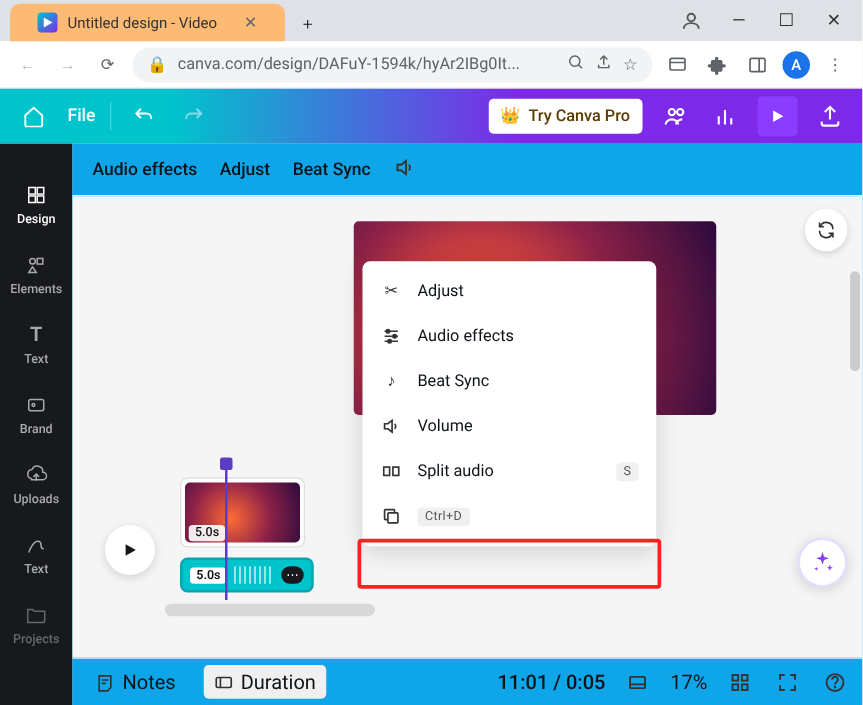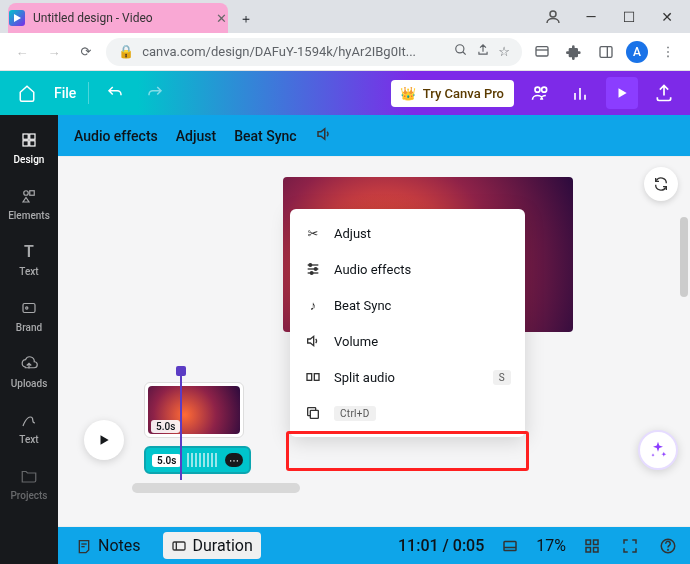--- a/index.html
+++ b/index.html
@@ -1,18 +1,18 @@
 <!DOCTYPE html>
 <html><head>
 <meta charset="utf-8">
 <style>
 *{box-sizing:border-box;margin:0;padding:0;font-family:-apple-system,BlinkMacSystemFont,"Segoe UI",Roboto,sans-serif}
 body{width:690px;height:564px;background:#fff;overflow:hidden;font-size:13px;color:#0e1318}
 .titlebar{height:33px;display:flex;align-items:flex-end;background:#dee1e6}
-.tab{background:#f9a8d4;border-radius:8px 8px 0 0;height:30px;margin-left:8px;display:flex;align-items:center;padding:0 1px;gap:8px;min-width:220px}
+.tab{background:#fdba74;border-radius:8px 8px 0 0;height:30px;margin-left:8px;display:flex;align-items:center;padding:0 22px;gap:8px;min-width:220px}
 .favicon{width:16px;height:16px;border-radius:3px;display:flex;align-items:center;justify-content:center;background:linear-gradient(135deg,#00c4cc,#7d2ae8)}
 .favicon svg{width:10px;height:10px}
 .tab-title{font-size:12px;color:#333;flex:1}
 .newtab{width:28px;height:28px;display:flex;align-items:center;justify-content:center;margin-left:4px;cursor:pointer}
 .winctrl{margin-left:auto;display:flex;gap:8px;padding-right:8px;align-items:center;height:100%}
 .winctrl span{width:30px;height:20px;display:flex;align-items:center;justify-content:center;font-size:14px;color:#333;cursor:pointer}
 .addrbar{height:38px;display:flex;align-items:center;gap:8px;padding:0 10px;background:#fff;border-bottom:1px solid #e3e3e3}
 .navbtn{width:24px;height:24px;display:flex;align-items:center;justify-content:center;color:#5f6368;cursor:pointer}
 .navbtn.dis{color:#bdbdbd}
 .omni{flex:1;height:28px;background:#f1f3f4;border-radius:14px;display:flex;align-items:center;padding:0 12px;gap:8px;font-size:13px;color:#5f6368}
@@ -21,21 +21,21 @@
 .appbar{height:44px;background:linear-gradient(90deg,#00c4cc 0%,#00c4cc 20%,#7d2ae8 60%,#7d2ae8 100%);display:flex;align-items:center;padding:0 12px;gap:12px;color:#fff}
 .home{width:30px;height:30px;border-radius:4px;display:flex;align-items:center;justify-content:center;cursor:pointer}
 .file{font-size:14px;font-weight:500;cursor:pointer}
 .histbtn{width:28px;height:28px;display:flex;align-items:center;justify-content:center;cursor:pointer}
 .histbtn.dis{opacity:.5}
 .trybtn{background:#fff;color:#5b3b00;border-radius:4px;padding:6px 10px;font-size:13px;font-weight:500;display:flex;align-items:center;gap:6px;cursor:pointer}
 .trybtn .crown{color:#fdbc1f}
 .abicon{width:28px;height:28px;display:flex;align-items:center;justify-content:center;cursor:pointer}
 .play{width:32px;height:32px;background:#8b3dff;border-radius:4px;display:flex;align-items:center;justify-content:center;cursor:pointer}
 .main{display:flex;height:calc(564px - 33px - 38px - 44px)}
-.sidebar{width:58px;background:#17191c;display:flex;flex-direction:column;align-items:center;padding-top:4px}
+.sidebar{width:58px;background:#17191c;display:flex;flex-direction:column;align-items:center;padding-top:20px}
 .sbitem{width:58px;height:56px;display:flex;flex-direction:column;align-items:center;justify-content:center;gap:4px;color:#a8a9ab;cursor:pointer;font-size:10px;font-weight:500}
 .sbitem.active{color:#fff}
 .sbitem .ic{height:20px;display:flex;align-items:center;justify-content:center}
 .content{flex:1;display:flex;flex-direction:column;background:#0ea5e9;position:relative}
 .toolbar{height:42px;display:flex;align-items:center;gap:18px;padding:0 16px;border-bottom:1px solid #eee;font-size:14px;font-weight:500}
 .toolbar span{cursor:pointer}
 .canvas-area{flex:1;background:#f5f5f6;position:relative;overflow:hidden}
 .canvas{position:absolute;left:225px;top:20px;width:290px;height:155px;border-radius:4px;background:radial-gradient(circle at 35% 60%,#ff6b35 0%,#e74c3c 25%,#8e2248 55%,#2b0a3d 100%);overflow:hidden}
 .canvas::before{content:"";position:absolute;inset:0;background:radial-gradient(circle at 35% 65%,rgba(138,43,50,.9) 0%,transparent 40%)}
 .circ{position:absolute;right:12px;top:10px;width:34px;height:34px;border-radius:50%;background:#fff;display:flex;align-items:center;justify-content:center;cursor:pointer;box-shadow:0 2px 6px rgba(0,0,0,.15)}

